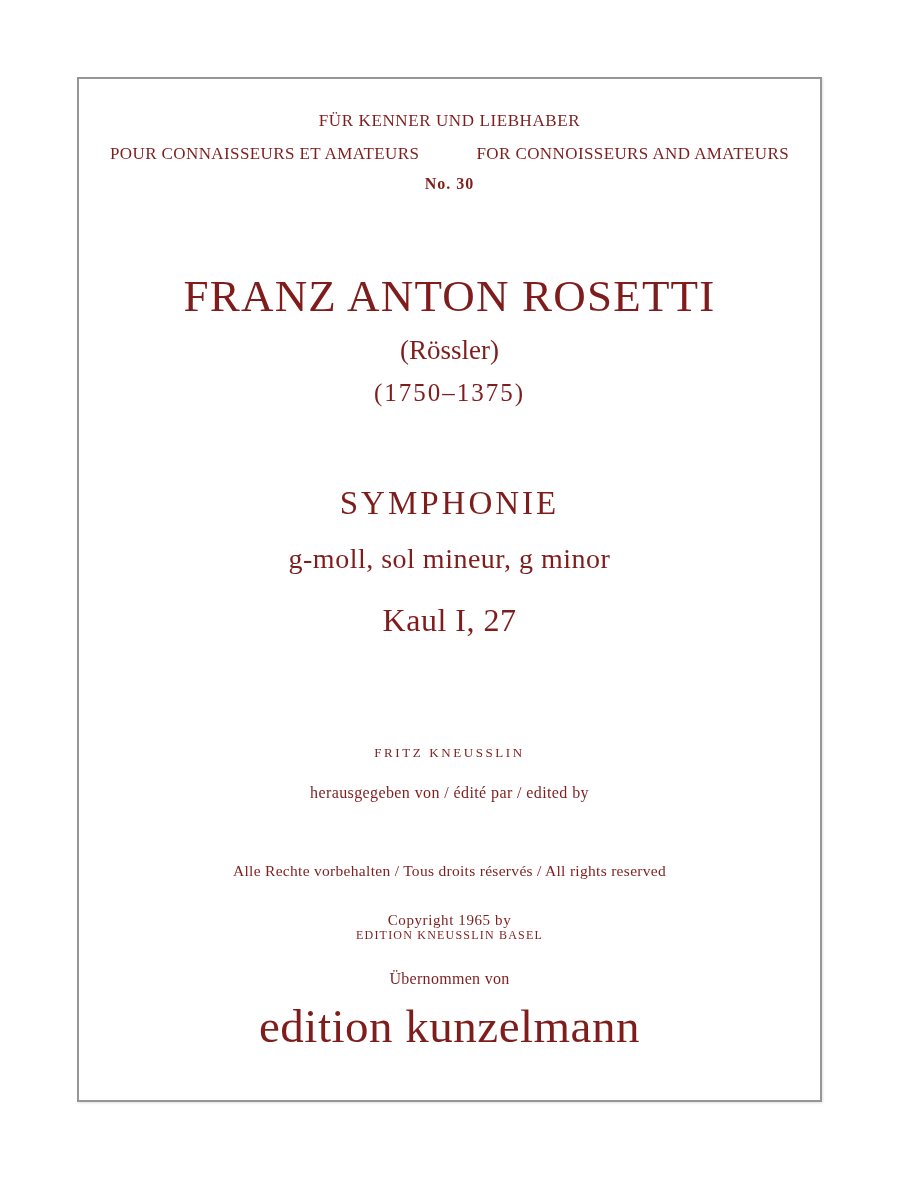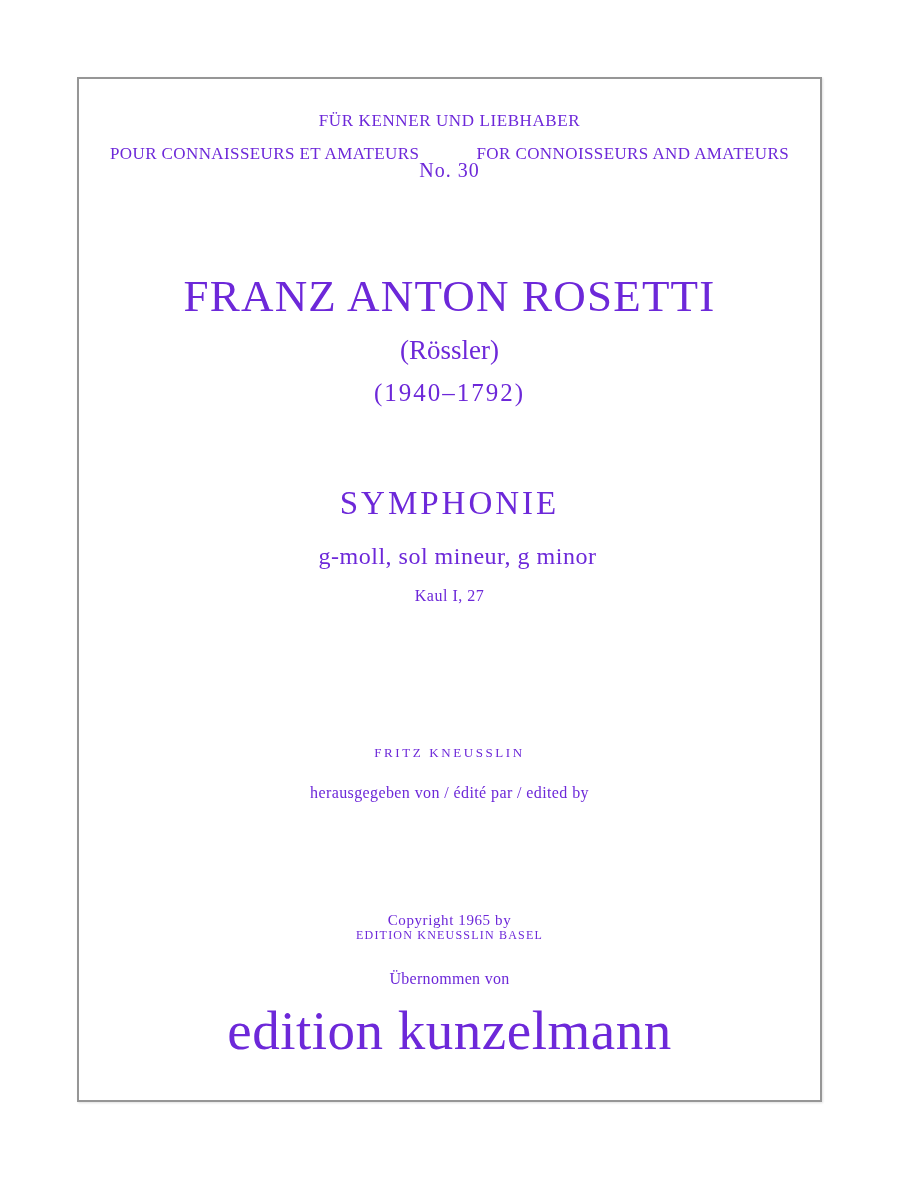--- a/index.html
+++ b/index.html
@@ -6,21 +6,21 @@
     margin: 0;
     padding: 0;
     background: #ffffff;
   }
   .page {
     position: relative;
     width: 900px;
     height: 1182px;
     background: #ffffff;
     font-family: "Liberation Serif", "DejaVu Serif", serif;
-    color: #6d28d9;
+    color: #7f1d1d;
     overflow: hidden;
   }
   .frame {
     position: absolute;
     left: 77px;
     top: 77px;
     width: 745px;
     height: 1025px;
     border: 2px solid #969696;
     box-sizing: border-box;
@@ -43,34 +43,34 @@
     width: 741px;
     box-sizing: border-box;
     padding: 0 31px;
     display: flex;
     justify-content: space-between;
     font-size: 17px;
     letter-spacing: 0.4px;
     white-space: nowrap;
     align-items: center;
   }
-  .series-number    { top: 159px; font-size: 20px; letter-spacing: 1px; }
+  .series-number    { top: 175px; font-size: 16px; letter-spacing: 1px; font-weight: bold; }
   .composer         { top: 271px; font-size: 45px; letter-spacing: 1.2px; }
   .composer-alt     { top: 335px; font-size: 27px; text-align: center; }
   .composer-dates   { top: 379px; font-size: 25px; letter-spacing: 2px; }
   .work-title       { top: 485px; font-size: 33px; letter-spacing: 3px; }
-  .work-key         { top: 543px; font-size: 24px; letter-spacing: 0.5px; padding-left: 8px; }
-  .work-catalog     { top: 587px; font-size: 16px; letter-spacing: 0.5px; }
+  .work-key         { top: 543px; font-size: 28px; letter-spacing: 0.5px; }
+  .work-catalog     { top: 602px; font-size: 32px; letter-spacing: 0.5px; }
   .editor-label     { top: 739px; font-size: 16px; letter-spacing: 0.4px; margin-top: 45px; }
   .editor-name      { top: 746px; font-size: 13px; letter-spacing: 2.6px; }
   .rights           { top: 862px; font-size: 15.5px; letter-spacing: 0.3px; }
   .copyright        { top: 912px; font-size: 15px; letter-spacing: 0.6px; }
   .publisher        { top: 929px; font-size: 12px; letter-spacing: 1.2px; }
   .transfer         { top: 970px; font-size: 16px; letter-spacing: 0.3px; }
-  .imprint          { top: 999px; font-size: 55px; letter-spacing: 0.5px; }
+  .imprint          { top: 999px; font-size: 47px; letter-spacing: 0.5px; }
 </style>
 </head>
 <body>
 
 <div class="page">
 
   <div class="frame"></div>
 
   <div class="line series-top">FÜR KENNER UND LIEBHABER</div>
 
@@ -78,32 +78,33 @@
     <span>POUR CONNAISSEURS ET AMATEURS</span>
     <span>FOR CONNOISSEURS AND AMATEURS</span>
   </div>
 
   <div class="line series-number">No. 30</div>
 
   <div class="line composer">FRANZ ANTON ROSETTI</div>
 
   <div class="line composer-alt">(Rössler)</div>
 
-  <div class="line composer-dates">(1940–1792)</div>
+  <div class="line composer-dates">(1750–1375)</div>
 
   <div class="line work-title">SYMPHONIE</div>
 
   <div class="line work-key">g-moll, sol mineur, g minor</div>
 
   <div class="line work-catalog">Kaul I, 27</div>
 
   <div class="line editor-label">herausgegeben von / édité par / edited by</div>
 
   <div class="line editor-name">FRITZ KNEUSSLIN</div>
 
+  <div class="line rights">Alle Rechte vorbehalten / Tous droits réservés / All rights reserved</div>
 
   <div class="line copyright">Copyright 1965 by</div>
 
   <div class="line publisher">EDITION KNEUSSLIN BASEL</div>
 
   <div class="line transfer">Übernommen von</div>
 
   <div class="line imprint">edition kunzelmann</div>
 
 </div>

